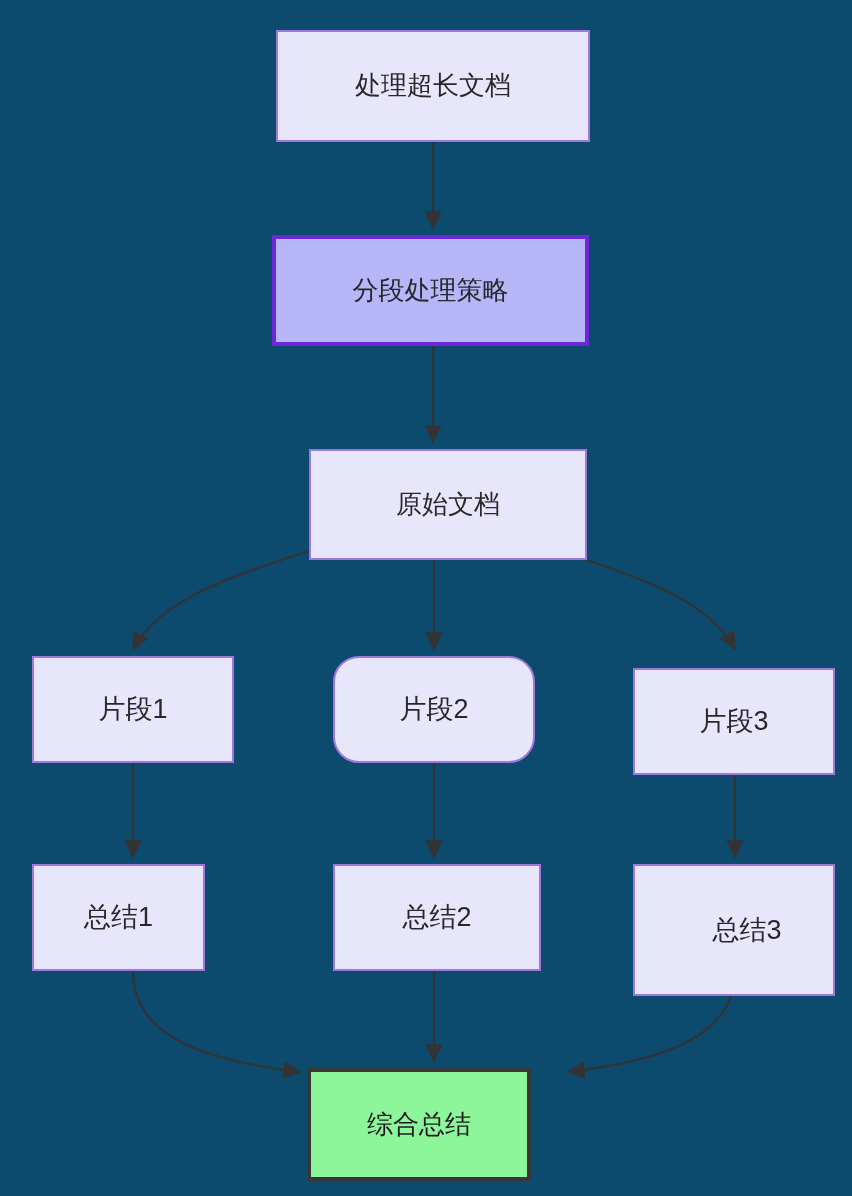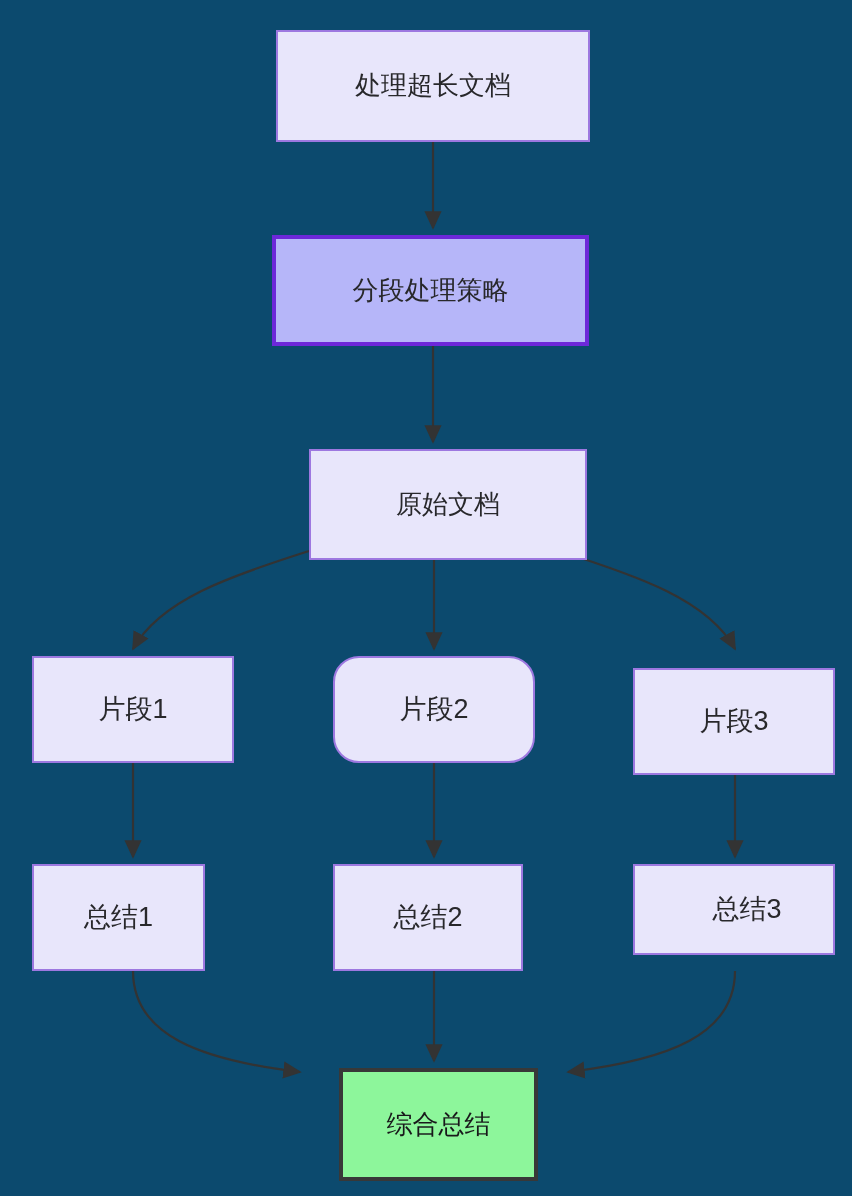--- a/index.html
+++ b/index.html
@@ -101,24 +101,24 @@
       </div>
       <div class="node lavender fs-25" style="left: 333px; top: 656px; width: 202px; height: 107px; border-radius: 26px;">
         <span class="node-label">片段2</span>
       </div>
       <div class="node lavender fs-25" style="left: 633px; top: 668px; width: 202px; height: 107px;">
         <span class="node-label">片段3</span>
       </div>
       <div class="node lavender fs-25" style="left: 32px; top: 864px; width: 173px; height: 107px;">
         <span class="node-label">总结1</span>
       </div>
-      <div class="node lavender fs-25" style="left: 333px; top: 864px; width: 190px; height: 107px;">
+      <div class="node lavender fs-25" style="left: 333px; top: 864px; width: 208px; height: 107px;">
         <span class="node-label">总结2</span>
       </div>
-      <div class="node lavender fs-25" style="left: 633px; top: 864px; width: 202px; height: 91px; padding-left: 26px;">
+      <div class="node lavender fs-25" style="left: 633px; top: 864px; width: 202px; height: 132px; padding-left: 26px;">
         <span class="node-label">总结3</span>
       </div>
-      <div class="node green fs-26" style="left: 307px; top: 1068px; width: 199px; height: 113px; margin-left: 32px;">
+      <div class="node green fs-26" style="left: 307px; top: 1068px; width: 224px; height: 113px;">
         <span class="node-label">综合总结</span>
       </div>
     </div>
 
 </div>
 
 </body></html>

